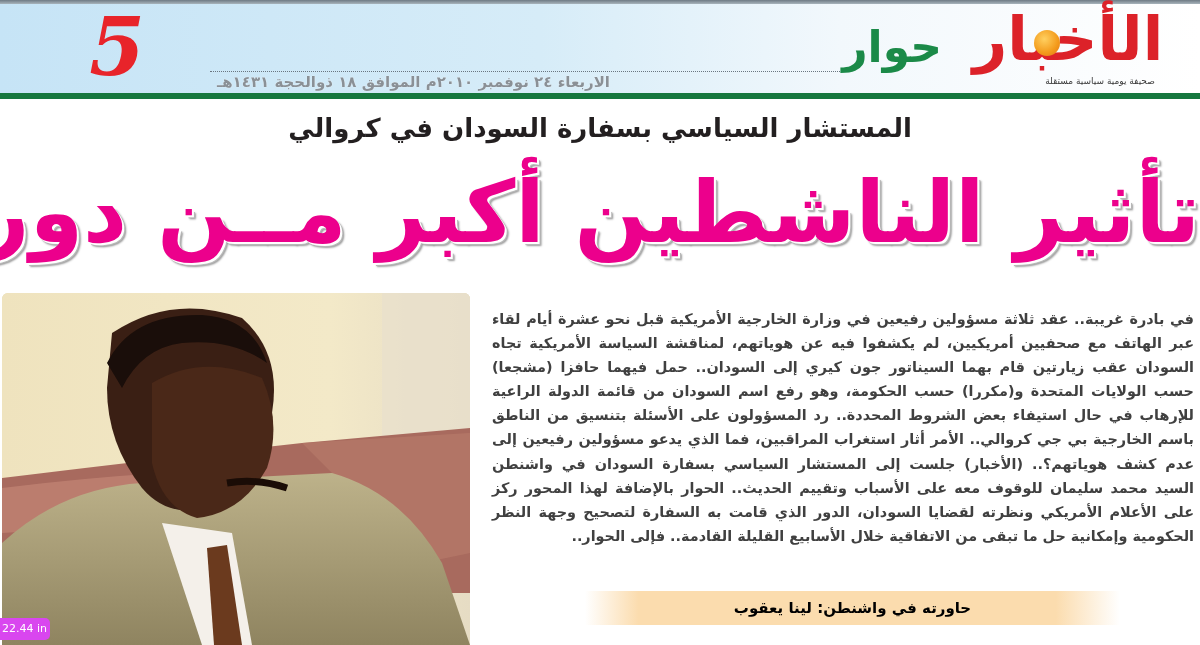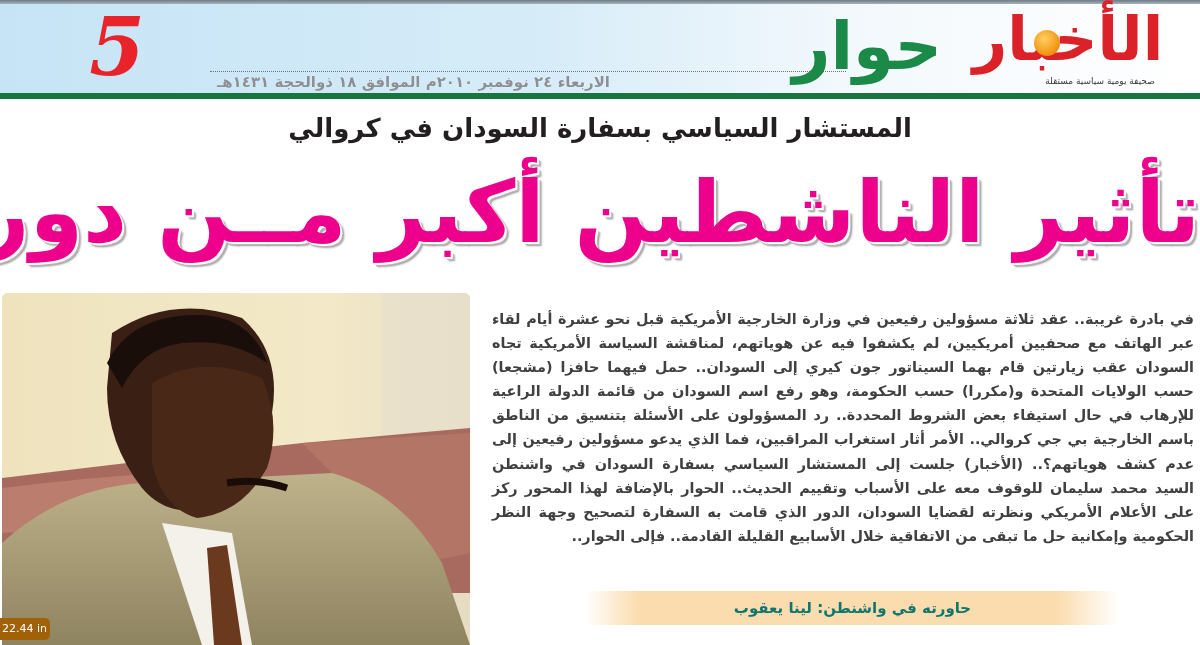--- a/index.html
+++ b/index.html
@@ -29,21 +29,21 @@
   }
   .date-line {
     position: absolute; left: 210px; top: 74px; width: 400px; height: 16px;
     direction: rtl; text-align: right;
     font-size: 15px; line-height: 16px; color: #8a9096;
     font-weight: bold; letter-spacing: 0.2px;
     text-shadow: 0 0 1px #ffffff;
   }
   .section-name {
     position: absolute; left: 846px; top: 4px; width: 96px; height: 86px;
-    color: #1b8a48; font-size: 66px; font-weight: bold; line-height: 86px;
+    color: #1b8a48; font-size: 44px; font-weight: bold; line-height: 86px;
     text-align: left; direction: rtl; font-family: "DejaVu Sans", sans-serif;
   }
   .logo {
     position: absolute; left: 944px; top: 4px; width: 248px; height: 70px;
     direction: rtl; text-align: center;
     color: #dc2229; font-size: 60px; font-weight: bold; line-height: 70px;
     font-family: "DejaVu Sans", sans-serif; letter-spacing: -2px;
   }
   .logo-sun {
     position: absolute; left: 1034px; top: 30px; width: 26px; height: 26px;
@@ -71,38 +71,38 @@
   }
 
   .photo {
     position: absolute; left: 2px; top: 293px; width: 468px; height: 352px;
     border-radius: 6px 6px 0 0; overflow: hidden;
     background: #e6d9b5;
   }
   .photo svg { display: block; }
   .measure-badge {
     position: absolute; left: 0; top: 618px; height: 22px; width: 50px;
-    background: #a16207; color: #ffffff; border-radius: 0 5px 5px 0;
+    background: #d946ef; color: #ffffff; border-radius: 0 5px 5px 0;
     font-size: 11px; line-height: 22px; padding-left: 2px;
     font-family: "DejaVu Sans", sans-serif;
   }
 
   .body-text {
     position: absolute; left: 492px; top: 307px; width: 702px; height: 270px;
     direction: rtl; text-align: justify; text-align-last: right;
     font-size: 14.4px; font-weight: bold; line-height: 24.1px; color: #404040;
   }
   .byline-bar {
     position: absolute; left: 585px; top: 591px; width: 535px; height: 34px;
     background: linear-gradient(90deg, rgba(252,222,176,0) 0%, #fbdcae 10%, #fbdcae 88%, rgba(252,222,176,0) 100%);
   }
   .byline {
     position: absolute; left: 585px; top: 591px; width: 535px; height: 34px;
     direction: rtl; text-align: center;
-    font-size: 15px; font-weight: bold; line-height: 34px; color: #0f766e;
+    font-size: 15px; font-weight: bold; line-height: 34px; color: #000000;
   }
 </style>
 </head>
 <body>
 
 <div class="top-edge"></div>
 <div class="masthead"></div>
 <div class="green-rule"></div>
 
 <div class="page-number">5</div>

